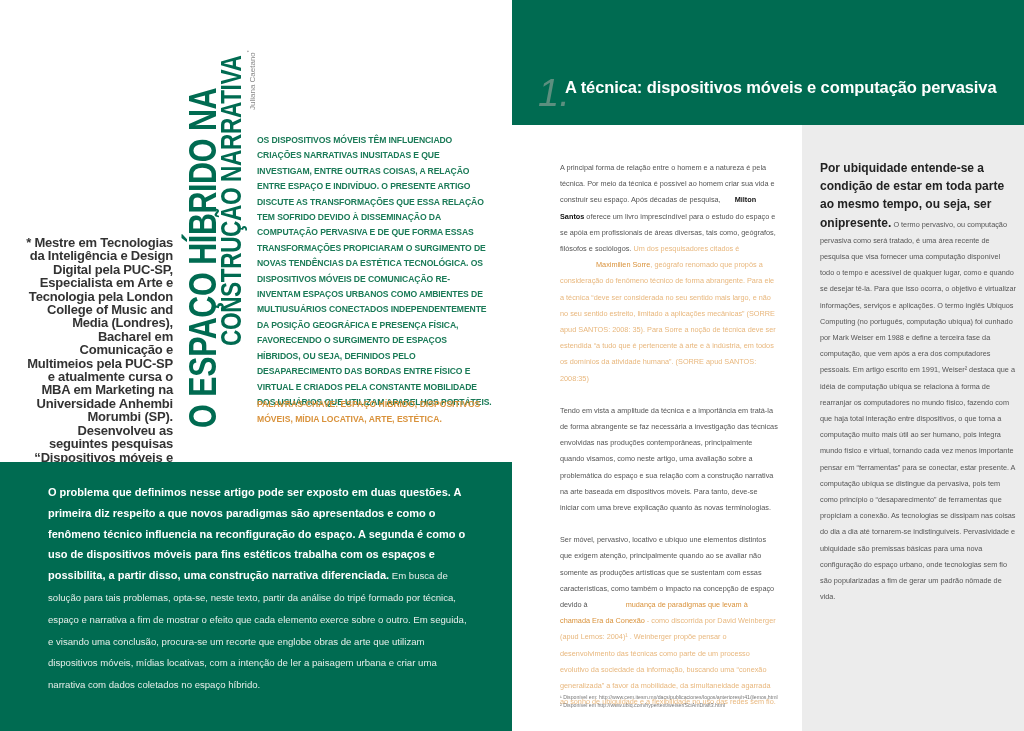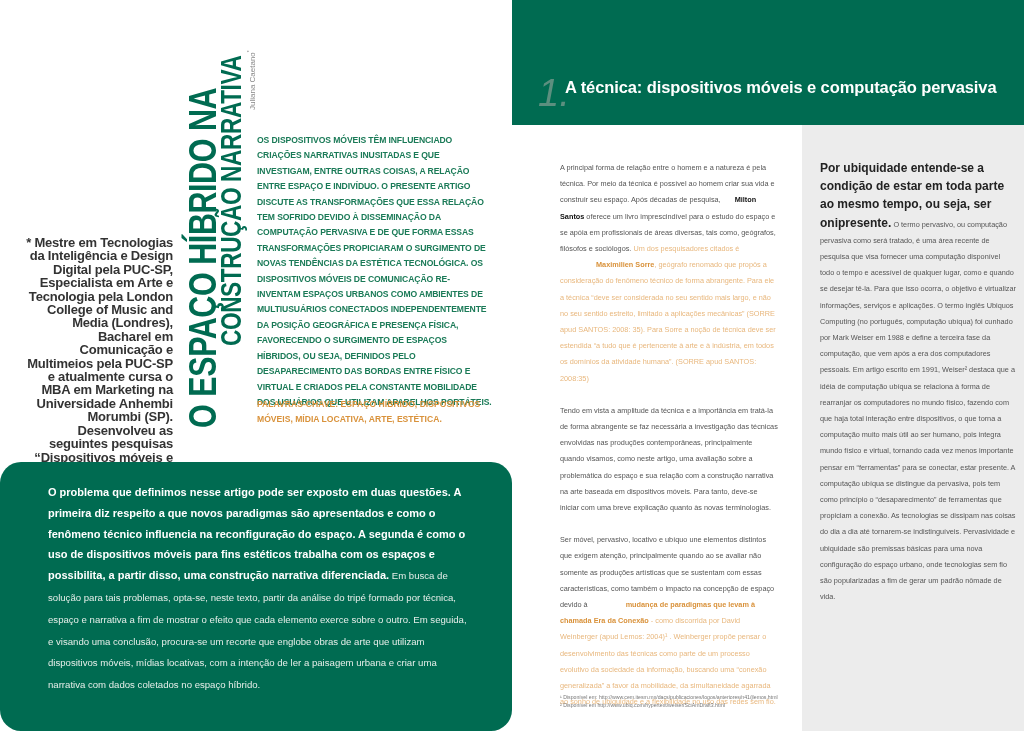--- a/index.html
+++ b/index.html
@@ -9,34 +9,34 @@
   #bio { position:absolute; left:18px; top:236px; width:155px; text-align:right; font-family:"Liberation Sans Narrow","Liberation Sans", sans-serif; font-size:13px; line-height:13.4px; color:#333; font-weight:bold; letter-spacing:-0.2px; }
   #title-wrap { position:absolute; left:186px; top:48px; width:56px; height:380px; }
   #title-rot { position:absolute; left:0; top:0; width:380px; height:56px; transform-origin:0 0; transform:translate(0,380px) rotate(-90deg); }
   #title-line1 { position:absolute; left:0; top:0; font-size:39px; line-height:34px; font-weight:bold; color:#006b51; letter-spacing:-0.5px; white-space:nowrap; transform:scaleX(0.78); transform-origin:0 0; }
   #title-line2 { position:absolute; left:82px; top:33px; font-size:29px; line-height:24px; font-weight:bold; color:#006b51; letter-spacing:-0.5px; white-space:nowrap; transform:scaleX(0.78); transform-origin:0 0; }
   #author-wrap { position:absolute; left:246px; top:48px; width:14px; height:70px; }
   #author { position:absolute; left:0; top:0; transform-origin:0 0; transform:translate(0,62px) rotate(-90deg); font-size:8px; color:#888; white-space:nowrap; }
   #author sup { font-size:5px; }
   #abstract { position:absolute; left:257px; top:133px; width:235px; font-size:8.6px; line-height:15.4px; font-weight:bold; color:#1a7a57; letter-spacing:-0.1px; }
   #keywords { position:absolute; left:257px; top:397px; width:235px; font-size:8.6px; line-height:15.4px; font-weight:bold; color:#d9923b; }
-  #intro-block { position:absolute; left:0; top:462px; width:512px; height:269px; background:#006b51;border-radius:21px; }
+  #intro-block { position:absolute; left:0; top:462px; width:512px; height:269px; background:#006b51; }
   #intro { position:absolute; left:48px; top:20px; width:420px; font-size:10.6px; line-height:20.8px; color:#f2f2f2; }
   #intro b { font-weight:bold; color:#fff; font-size:11px; }
   #intro .reg { font-size:9.6px; color:#e5eee9; }
   
   #right-page { position:absolute; left:512px; top:0; width:512px; height:731px; background:#fff; }
   #header { position:absolute; left:0; top:0; width:512px; height:125px; background:#006b51; }
   #sec-num { position:absolute; left:26px; top:74px; font-size:38px; font-style:italic; color:#5c8f7f; font-weight:normal; line-height:38px; }
   #sec-title { position:absolute; left:53px; top:78px; font-size:16.5px; font-weight:bold; color:#fff; white-space:nowrap; letter-spacing:-0.1px; }
   #gray-col { position:absolute; left:290px; top:125px; width:222px; height:606px; background:#ececec; }
   #col1 { position:absolute; left:48px; top:160px; width:218px; font-size:7.3px; line-height:16.2px; color:#555; }
   #col1 p { margin:0 0 16px 0; }
   #col1 .orange { color:#e8b77d; }
-  #col1 .orange-b { color:#d9923b; font-weight:bold;padding-left:36px; }
+  #col1 .orange-b { color:#d9923b; font-weight:normal;padding-left:36px; }
   #col1 b.dark { color:#111;margin-left:12px; }
   #col2 { position:absolute; left:308px; top:160px; width:196px; font-size:7.3px; line-height:16.2px; color:#555; }
   #col2 b { color:#222; font-size:12px; }
   #col2 p { margin:0; }
   #footnotes { position:absolute; left:48px; top:693px; width:250px; font-size:5.2px; line-height:8px; color:#777; }
   #footnotes div { white-space:nowrap; }
 </style>
 </head>
 <body>
 

